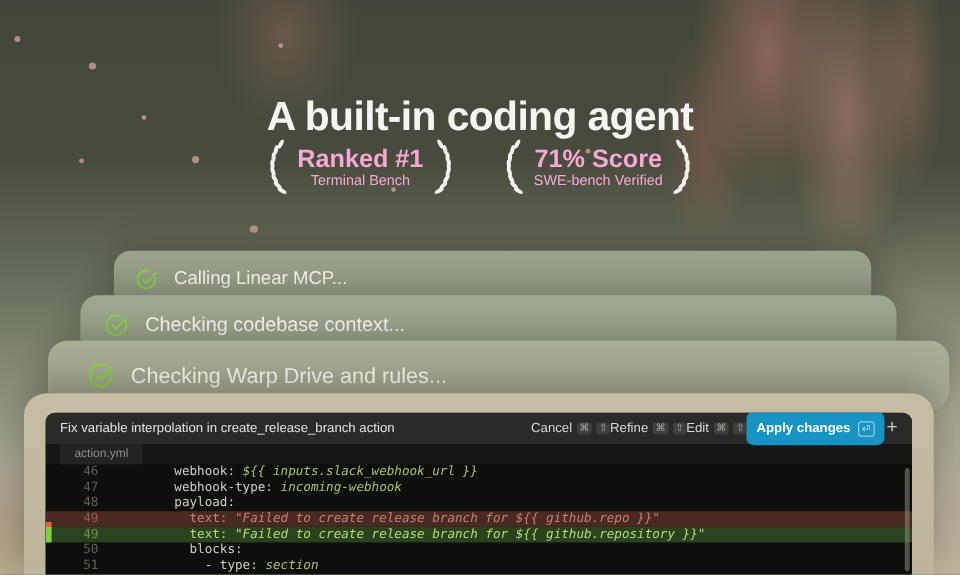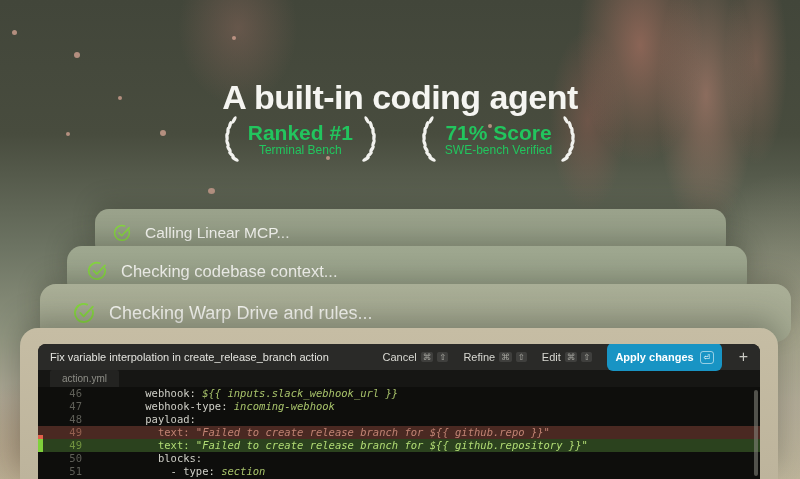--- a/index.html
+++ b/index.html
@@ -35,21 +35,21 @@
 
   
   .title{
     position:absolute;left:0;top:78px;width:100%;text-align:center;
     font-size:34px;font-weight:700;color:#f5f5f1;letter-spacing:-0.5px;margin:0;
   }
   .badges{
     position:absolute;left:0;top:116px;width:100%;
     display:flex;justify-content:center;gap:36px;
   }
-  .badge{display:flex;align-items:center;gap:8px;color:#22c55e;}
+  .badge{display:flex;align-items:center;gap:8px;color:#f9a8d4;}
   .badge svg{display:block;}
   .laurel-right{transform:scaleX(-1);}
   .badge-text{text-align:center;line-height:1.12;}
   .badge-title{font-size:21px;font-weight:700;}
   .badge-sub{font-size:12px;font-weight:400;}
 
   
   .card{
     position:absolute;display:flex;align-items:center;
     color:#fbfbf7;box-shadow:0 -8px 22px rgba(40,42,32,0.25);
@@ -70,21 +70,21 @@
   }
   .panel{
     position:absolute;left:18px;top:16px;width:722px;height:135px;
     border-radius:8px 8px 0 0;overflow:hidden;background:#0e0e0c;
   }
   .panel-header{
     height:26px;background:#2a2a28;display:flex;align-items:center;
     padding:0 10px 0 12px;
   }
   .panel-title{font-size:11px;color:#e3e3de;white-space:nowrap;}
-  .header-actions{margin-left:auto;display:flex;align-items:center;gap:15px;}
+  .header-actions{margin-left:auto;display:flex;align-items:center;}
   .action{display:flex;align-items:center;gap:4px;background:none;border:none;
     font-family:"Liberation Sans",sans-serif;font-size:11px;color:#d9d9d3;cursor:pointer;padding:0;}
   .key{font-family:"DejaVu Sans",sans-serif;font-size:8.5px;color:#a8a8a1;
     background:rgba(255,255,255,0.10);border-radius:2px;padding:1px 2px;line-height:1;}
   .apply{
     display:flex;align-items:center;gap:6px;border:none;cursor:pointer;
     background:var(--accent-blue,#1894c4);color:#fff;
     font-family:"Liberation Sans",sans-serif;font-size:11px;font-weight:700;
     border-radius:6px;padding:3px 8px;height:28px;
   }

